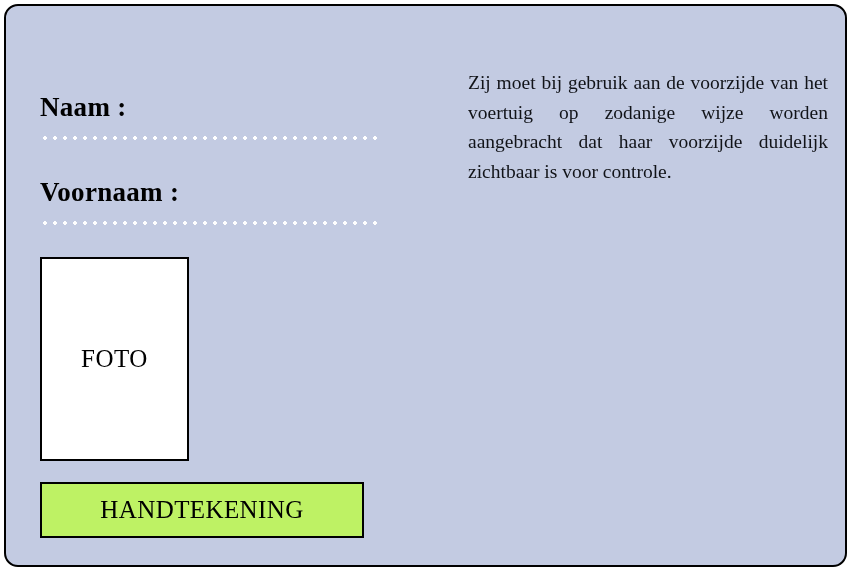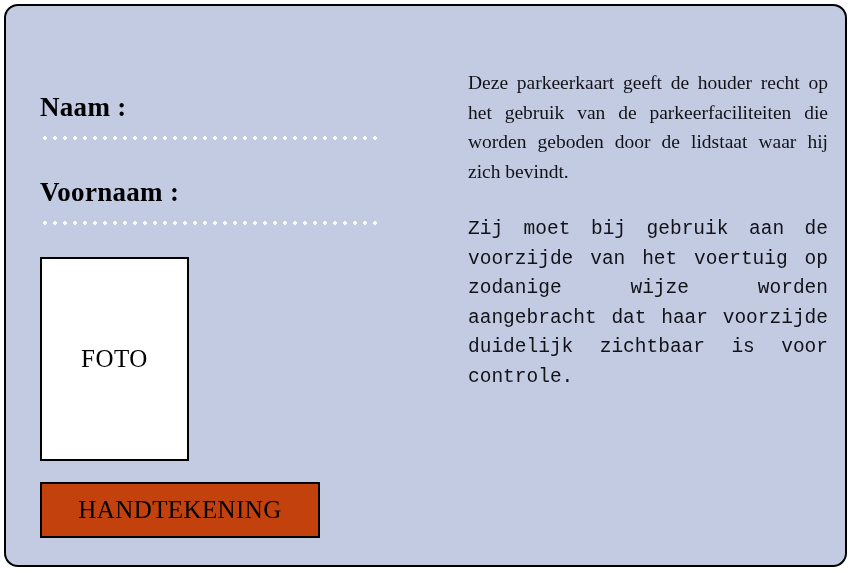--- a/index.html
+++ b/index.html
@@ -65,24 +65,24 @@
   #photo-label {
     font-family: "Liberation Serif", serif;
     font-size: 25px;
     color: #000000;
     letter-spacing: 0.5px;
   }
   #signature-box {
     position: absolute;
     left: 34px;
     top: 476px;
-    width: 280px;
+    width: 324px;
     height: 56px;
     box-sizing: border-box;
-    background: #c2410c;
+    background: #bef264;
     border: 2px solid #000000;
     display: flex;
     align-items: center;
     justify-content: center;
   }
   #signature-label {
     font-family: "Liberation Serif", serif;
     font-size: 25px;
     color: #000000;
     letter-spacing: 0.4px;
@@ -125,17 +125,16 @@
 
   <div id="photo-box">
     <span id="photo-label">FOTO</span>
   </div>
 
   <div id="signature-box">
     <span id="signature-label">HANDTEKENING</span>
   </div>
 
   <div id="right-col">
-    <p class="para">Deze parkeerkaart geeft de houder recht op het gebruik van de parkeerfaciliteiten die worden geboden door de lidstaat waar hij zich bevindt.</p>
     <p class="para">Zij moet bij gebruik aan de voorzijde van het voertuig op zodanige wijze worden aangebracht dat haar voorzijde duidelijk zichtbaar is voor controle.</p>
   </div>
 
 </div>
 
 </body></html>

